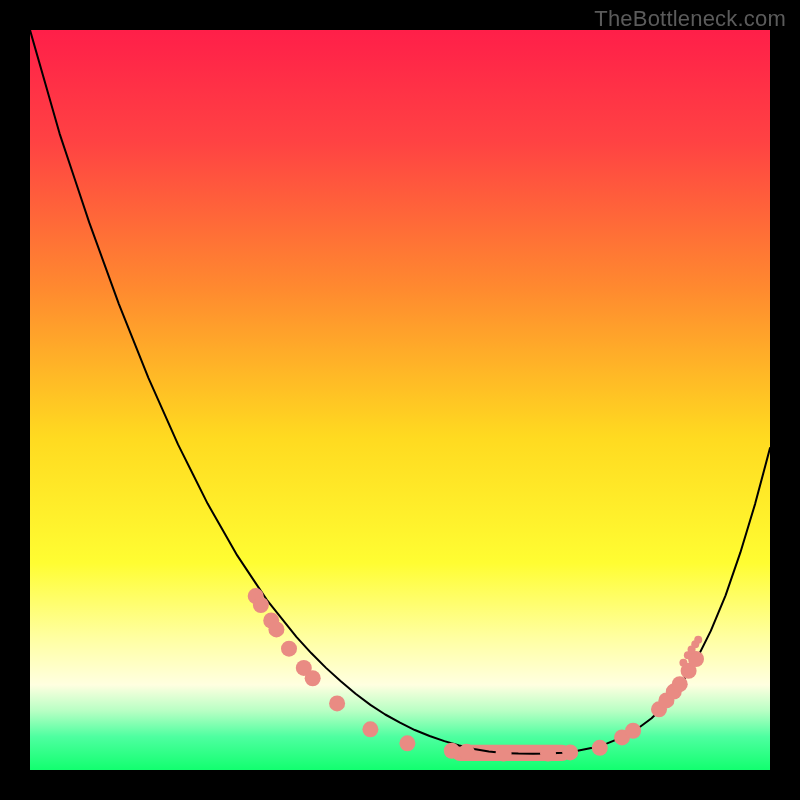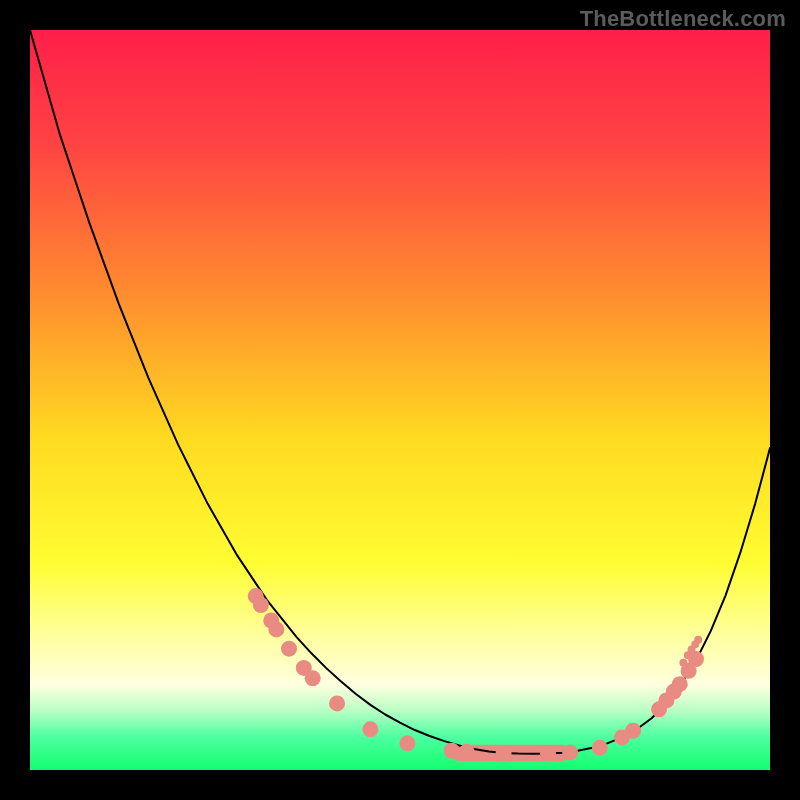--- a/index.html
+++ b/index.html
@@ -23,21 +23,21 @@
     top: 30px;
     width: 740px;
     height: 740px;
   }
   #watermark {
     position: absolute;
     top: 6px;
     right: 14px;
     color: #5b5b5b;
     font-size: 22px;
-    font-weight: 700;
+    font-weight: 400;
     letter-spacing: 0.2px;
     user-select: none;
   }
 </style>
 </head>
 <body>
 
 <div id="frame">
   <div id="watermark">TheBottleneck.com</div>
   <svg id="plot" viewBox="0 0 740 740" preserveAspectRatio="none">

